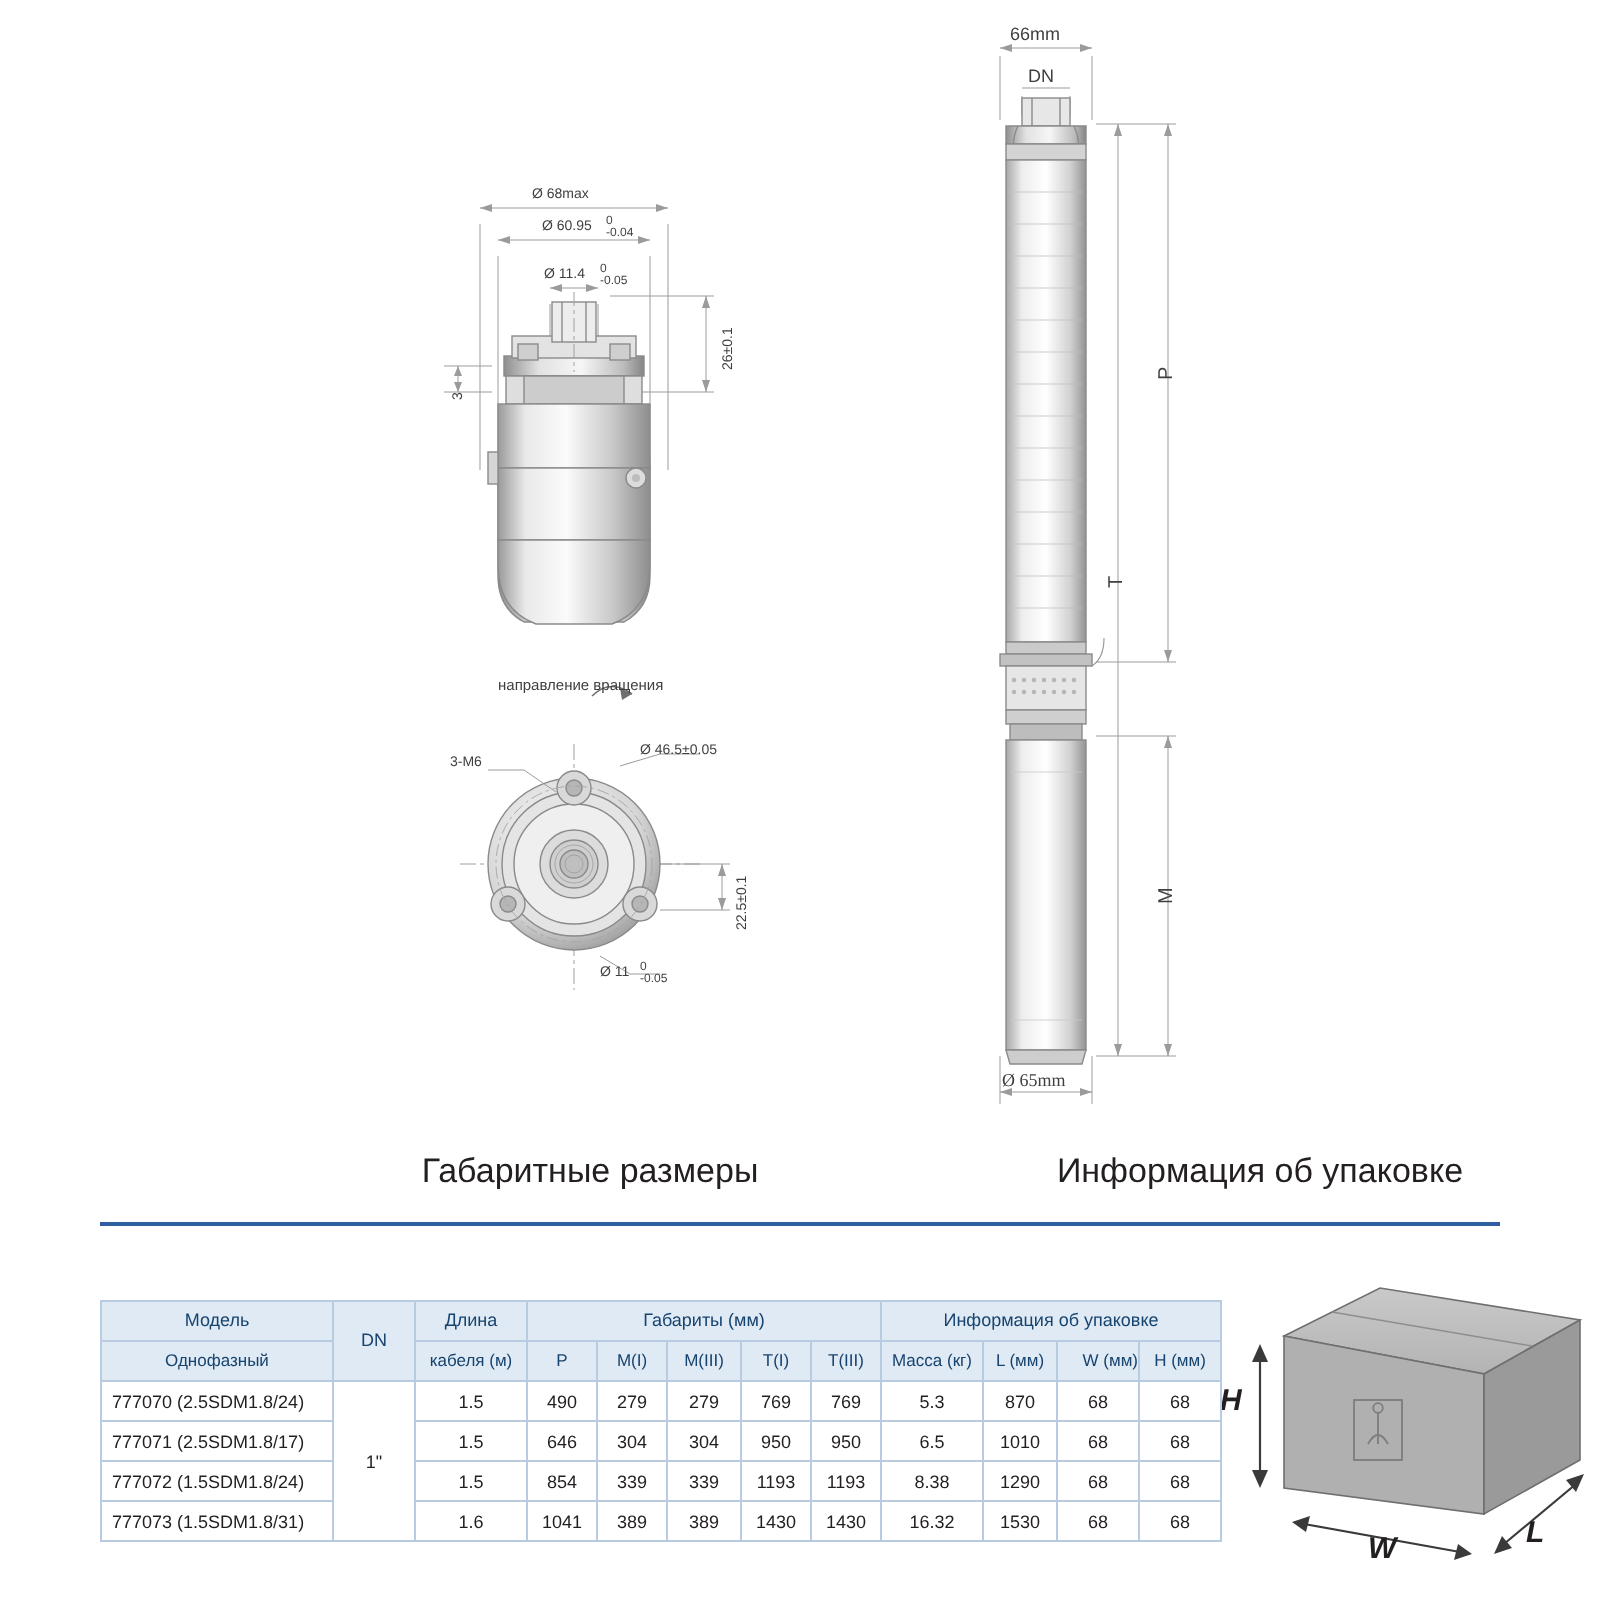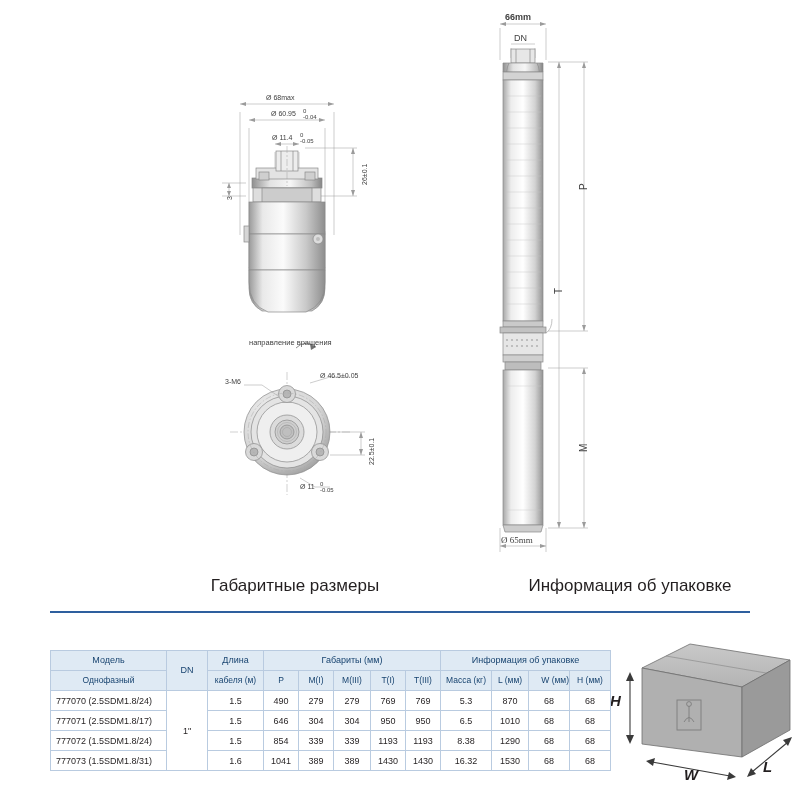--- a/index.html
+++ b/index.html
@@ -416,21 +416,21 @@
 
   <div class="dtext" style="left:249px; top:338px; font-size:7.5px;">направление вращения</div>
 
   <div class="dtext" style="left:225px; top:378px;">3-M6</div>
   <div class="dtext" style="left:320px; top:372px;">Ø 46.5±0.05</div>
   <div class="dtext rot" style="left:368px; top:465px; transform:rotate(-90deg);">22.5±0.1</div>
   <div class="dtext" style="left:300px; top:483px;">Ø 11</div>
   <div class="dtext small" style="left:320px; top:481px;">0</div>
   <div class="dtext small" style="left:320px; top:487px;">-0.05</div>
 
-  <div class="dtext" style="left:505px; top:12px; font-size:9px;font-weight:bold;">66mm</div>
+  <div class="dtext" style="left:505px; top:12px; font-size:9px;">66mm</div>
   <div class="dtext" style="left:514px; top:33px; font-size:9px;">DN</div>
   <div class="dtext" style="left:501px; top:535px; font-size:9px;font-family:Liberation Serif, serif;">Ø 65mm</div>
 
   <div class="dim-letter" style="left:578px; top:190px; transform:rotate(-90deg); transform-origin:0 0;">P</div>
   <div class="dim-letter" style="left:553px; top:294px; transform:rotate(-90deg); transform-origin:0 0;">T</div>
   <div class="dim-letter" style="left:578px; top:452px; transform:rotate(-90deg); transform-origin:0 0;">M</div>
 
   <div class="caption" id="cap-left">Габаритные размеры</div>
   <div class="caption" id="cap-right">Информация об упаковке</div>
   <div class="rule"></div>

